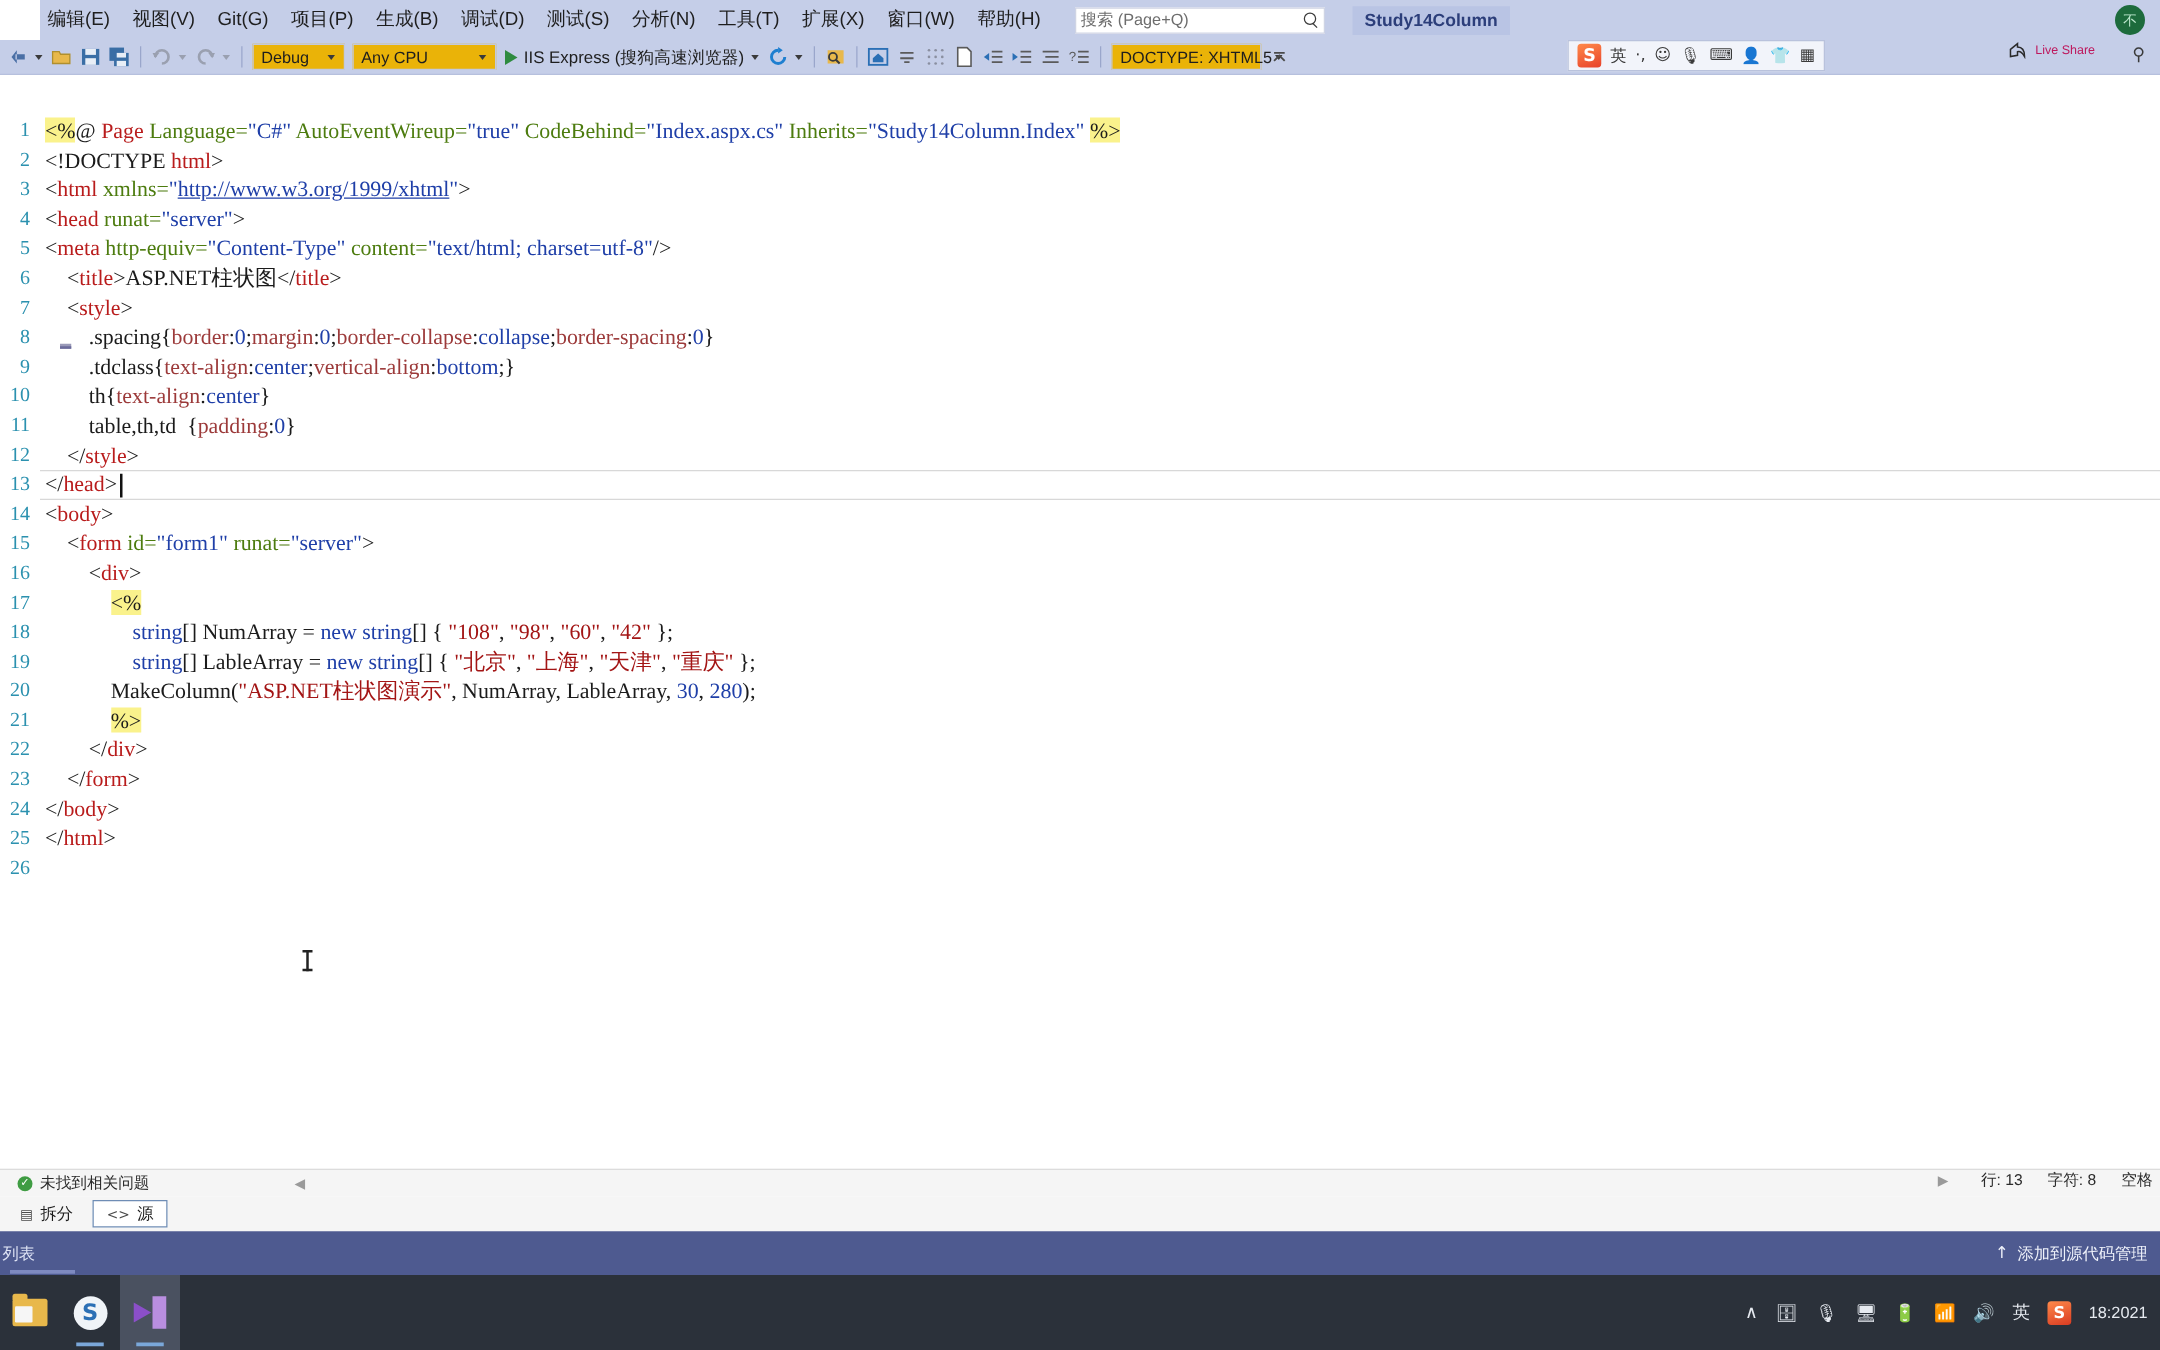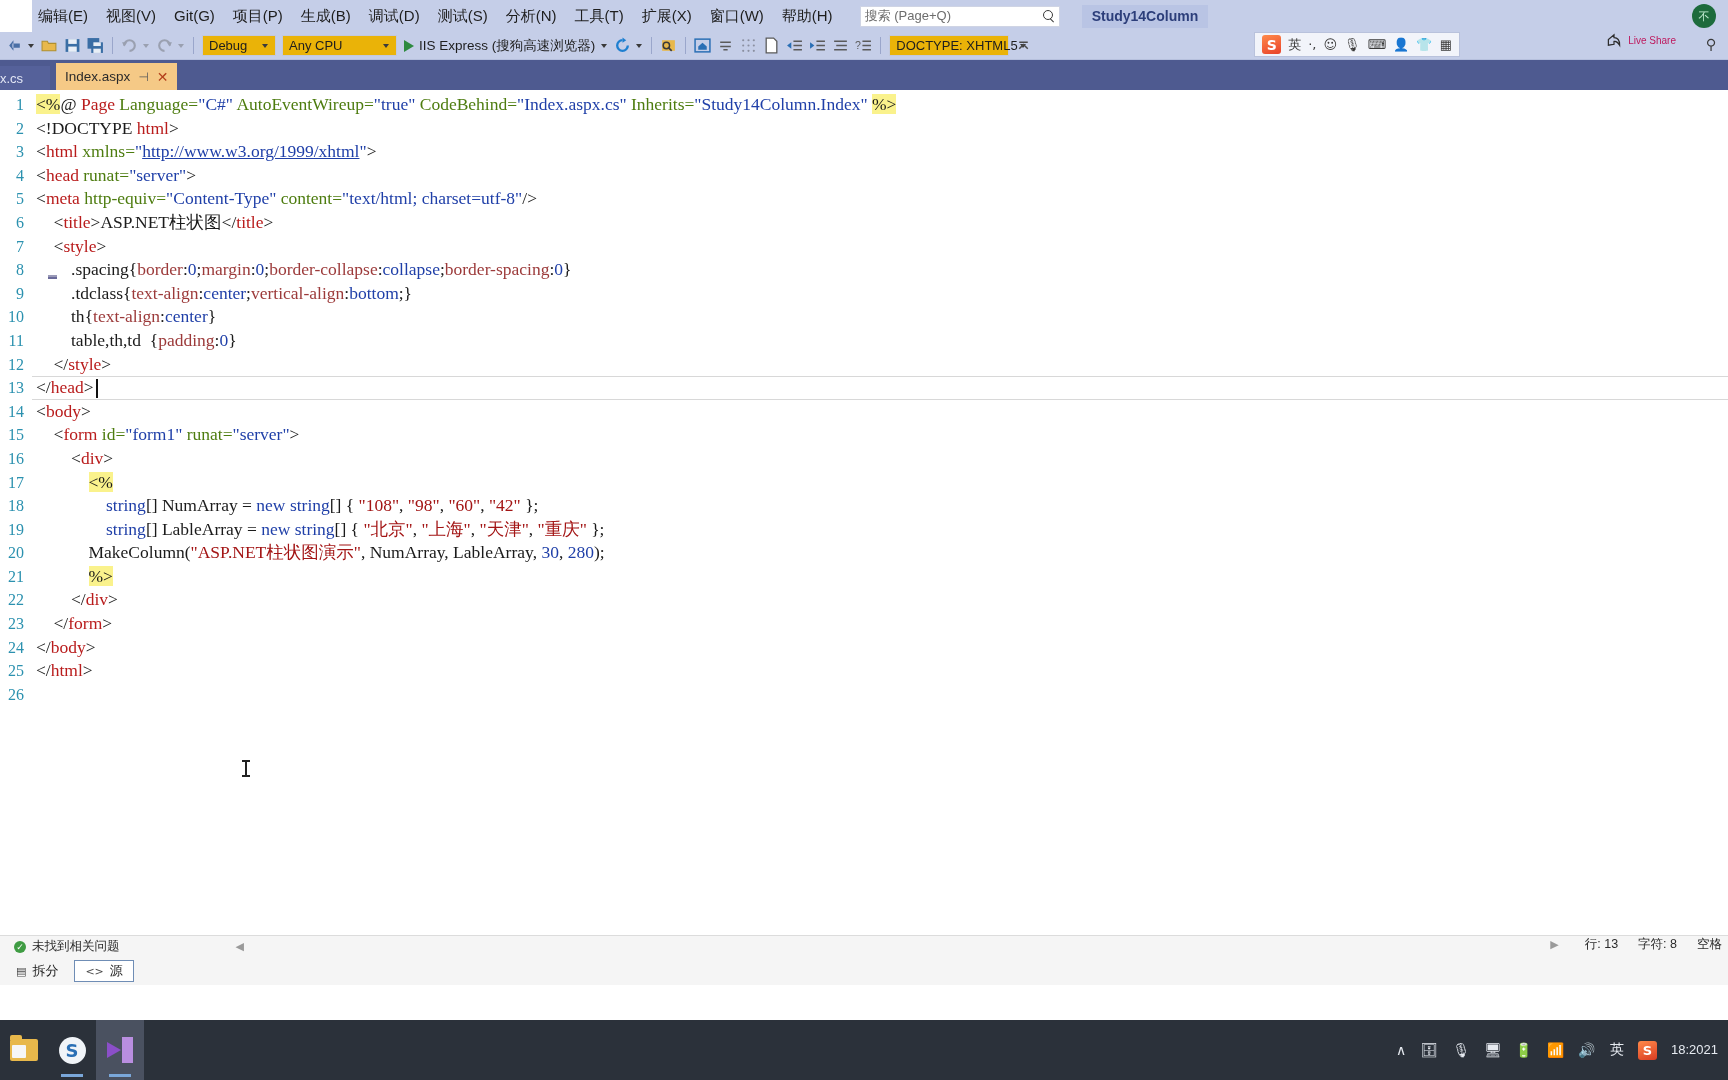--- a/index.html
+++ b/index.html
@@ -494,28 +494,20 @@
   </div>
 
   <div class="live-share">
     <svg width="16" height="15" viewBox="0 0 16 16">
         <path d="M2 13 L2 7 L8 2 L8 5 Q14 5 14 13 Q11 8 8 9 L8 12 Z" fill="none" stroke="#2b2b2b" stroke-width="1.3"></path>
       </svg>
     <span>Live Share</span>
   </div>
   <div class="toolbar-right-ico glyph">⚲</div>
 
-  <div class="tabstrip">
-    <div class="tab-inactive">x.cs</div>
-    <div class="tab-active">
-      <span>Index.aspx</span>
-      <span class="tab-pin glyph">⊣</span>
-      <span class="tab-close glyph">✕</span>
-    </div>
-  </div>
 
   <div class="editor">
     <div class="gutter"></div>
     <div class="caret-line" style="top: 286px;"></div>
     <div class="code-area" id="code-area"><div class="ln-row"><div class="ln"><span>1</span></div><div class="code"><span class="t-hl">&lt;%</span><span class="t-plain">@ </span><span class="t-tag">Page </span><span class="t-attr">Language=</span><span class="t-str">"C#"</span><span class="t-plain"> </span><span class="t-attr">AutoEventWireup=</span><span class="t-str">"true"</span><span class="t-plain"> </span><span class="t-attr">CodeBehind=</span><span class="t-str">"Index.aspx.cs"</span><span class="t-plain"> </span><span class="t-attr">Inherits=</span><span class="t-str">"Study14Column.Index"</span><span class="t-plain"> </span><span class="t-hl">%&gt;</span></div></div><div class="ln-row"><div class="ln"><span>2</span></div><div class="code"><span class="t-plain">&lt;!DOCTYPE </span><span class="t-tag">html</span><span class="t-plain">&gt;</span></div></div><div class="ln-row"><div class="ln"><span>3</span></div><div class="code"><span class="t-plain">&lt;</span><span class="t-tag">html </span><span class="t-attr">xmlns=</span><span class="t-str">"</span><span class="t-link">http://www.w3.org/1999/xhtml</span><span class="t-str">"</span><span class="t-plain">&gt;</span></div></div><div class="ln-row"><div class="ln"><span>4</span></div><div class="code"><span class="t-plain">&lt;</span><span class="t-tag">head </span><span class="t-attr">runat=</span><span class="t-str">"server"</span><span class="t-plain">&gt;</span></div></div><div class="ln-row"><div class="ln"><span>5</span></div><div class="code"><span class="t-plain">&lt;</span><span class="t-tag">meta </span><span class="t-attr">http-equiv=</span><span class="t-str">"Content-Type"</span><span class="t-plain"> </span><span class="t-attr">content=</span><span class="t-str">"text/html; charset=utf-8"</span><span class="t-plain">/&gt;</span></div></div><div class="ln-row"><div class="ln"><span>6</span></div><div class="code"><span class="t-plain">    &lt;</span><span class="t-tag">title</span><span class="t-plain">&gt;</span><span class="t-plain">ASP.NET柱状图</span><span class="t-plain">&lt;/</span><span class="t-tag">title</span><span class="t-plain">&gt;</span></div></div><div class="ln-row"><div class="ln"><span>7</span></div><div class="code"><span class="t-plain">    &lt;</span><span class="t-tag">style</span><span class="t-plain">&gt;</span></div></div><div class="ln-row"><div class="ln"><span>8</span></div><div class="code"><span class="t-plain">        .spacing</span><span class="t-plain">{</span><span class="t-cssprop">border</span><span class="t-plain">:</span><span class="t-cssval">0</span><span class="t-plain">;</span><span class="t-cssprop">margin</span><span class="t-plain">:</span><span class="t-cssval">0</span><span class="t-plain">;</span><span class="t-cssprop">border-collapse</span><span class="t-plain">:</span><span class="t-cssval">collapse</span><span class="t-plain">;</span><span class="t-cssprop">border-spacing</span><span class="t-plain">:</span><span class="t-cssval">0</span><span class="t-plain">}</span></div></div><div class="ln-row"><div class="ln"><span>9</span></div><div class="code"><span class="t-plain">        .tdclass</span><span class="t-plain">{</span><span class="t-cssprop">text-align</span><span class="t-plain">:</span><span class="t-cssval">center</span><span class="t-plain">;</span><span class="t-cssprop">vertical-align</span><span class="t-plain">:</span><span class="t-cssval">bottom</span><span class="t-plain">;}</span></div></div><div class="ln-row"><div class="ln"><span>10</span></div><div class="code"><span class="t-plain">        th</span><span class="t-plain">{</span><span class="t-cssprop">text-align</span><span class="t-plain">:</span><span class="t-cssval">center</span><span class="t-plain">}</span></div></div><div class="ln-row"><div class="ln"><span>11</span></div><div class="code"><span class="t-plain">        table,th,td  </span><span class="t-plain">{</span><span class="t-cssprop">padding</span><span class="t-plain">:</span><span class="t-cssval">0</span><span class="t-plain">}</span></div></div><div class="ln-row"><div class="ln"><span>12</span></div><div class="code"><span class="t-plain">    &lt;/</span><span class="t-tag">style</span><span class="t-plain">&gt;</span></div></div><div class="ln-row"><div class="ln"><span>13</span></div><div class="code"><span class="t-plain">&lt;/</span><span class="t-tag">head</span><span class="t-plain">&gt;</span></div></div><div class="ln-row"><div class="ln"><span>14</span></div><div class="code"><span class="t-plain">&lt;</span><span class="t-tag">body</span><span class="t-plain">&gt;</span></div></div><div class="ln-row"><div class="ln"><span>15</span></div><div class="code"><span class="t-plain">    &lt;</span><span class="t-tag">form </span><span class="t-attr">id=</span><span class="t-str">"form1"</span><span class="t-plain"> </span><span class="t-attr">runat=</span><span class="t-str">"server"</span><span class="t-plain">&gt;</span></div></div><div class="ln-row"><div class="ln"><span>16</span></div><div class="code"><span class="t-plain">        &lt;</span><span class="t-tag">div</span><span class="t-plain">&gt;</span></div></div><div class="ln-row"><div class="ln"><span>17</span></div><div class="code"><span class="t-plain">            </span><span class="t-hl">&lt;%</span></div></div><div class="ln-row"><div class="ln"><span>18</span></div><div class="code"><span class="t-plain">                </span><span class="t-type">string</span><span class="t-plain">[] </span><span class="t-id">NumArray </span><span class="t-plain">= </span><span class="t-type">new </span><span class="t-type">string</span><span class="t-plain">[] { </span><span class="t-cstr">"108"</span><span class="t-plain">, </span><span class="t-cstr">"98"</span><span class="t-plain">, </span><span class="t-cstr">"60"</span><span class="t-plain">, </span><span class="t-cstr">"42"</span><span class="t-plain"> };</span></div></div><div class="ln-row"><div class="ln"><span>19</span></div><div class="code"><span class="t-plain">                </span><span class="t-type">string</span><span class="t-plain">[] </span><span class="t-id">LableArray </span><span class="t-plain">= </span><span class="t-type">new </span><span class="t-type">string</span><span class="t-plain">[] { </span><span class="t-cstr">"北京"</span><span class="t-plain">, </span><span class="t-cstr">"上海"</span><span class="t-plain">, </span><span class="t-cstr">"天津"</span><span class="t-plain">, </span><span class="t-cstr">"重庆"</span><span class="t-plain"> };</span></div></div><div class="ln-row"><div class="ln"><span>20</span></div><div class="code"><span class="t-plain">            </span><span class="t-id">MakeColumn</span><span class="t-plain">(</span><span class="t-cstr">"ASP.NET柱状图演示"</span><span class="t-plain">, </span><span class="t-id">NumArray</span><span class="t-plain">, </span><span class="t-id">LableArray</span><span class="t-plain">, </span><span class="t-num">30</span><span class="t-plain">, </span><span class="t-num">280</span><span class="t-plain">);</span></div></div><div class="ln-row"><div class="ln"><span>21</span></div><div class="code"><span class="t-plain">            </span><span class="t-hl">%&gt;</span></div></div><div class="ln-row"><div class="ln"><span>22</span></div><div class="code"><span class="t-plain">        &lt;/</span><span class="t-tag">div</span><span class="t-plain">&gt;</span></div></div><div class="ln-row"><div class="ln"><span>23</span></div><div class="code"><span class="t-plain">    &lt;/</span><span class="t-tag">form</span><span class="t-plain">&gt;</span></div></div><div class="ln-row"><div class="ln"><span>24</span></div><div class="code"><span class="t-plain">&lt;/</span><span class="t-tag">body</span><span class="t-plain">&gt;</span></div></div><div class="ln-row"><div class="ln"><span>25</span></div><div class="code"><span class="t-plain">&lt;/</span><span class="t-tag">html</span><span class="t-plain">&gt;</span></div></div><div class="ln-row"><div class="ln"><span>26</span></div><div class="code"></div></div></div>
     <div class="text-caret" style="left: 96px; top: 289px;"></div>
     <div class="smarttag" style="left: 48px; top: 185px;"></div>
     <div class="mouse-ibeam" style="left: 245px; top: 670px;"></div>
   </div>
 
@@ -535,20 +527,28 @@
     <div class="vtab">
       <span class="vt-ico glyph">▤</span>
       <span>拆分</span>
     </div>
     <div class="vtab sel">
       <span class="vt-ico glyph">&lt;&gt;</span>
       <span>源</span>
     </div>
   </div>
 
+  <div class="dockbar">
+    <span class="dock-left">列表</span>
+    <div class="dock-underline"></div>
+    <div class="dock-right">
+      <span class="glyph">↑</span>
+      <span>添加到源代码管理</span>
+    </div>
+  </div>
 
   <div class="taskbar">
     <div class="tb-icon-slot">
       <div class="ico-folder"></div>
     </div>
     <div class="tb-icon-slot">
       <div class="ico-sogou glyph">S</div>
       <div class="uline"></div>
     </div>
     <div class="tb-icon-slot active">

